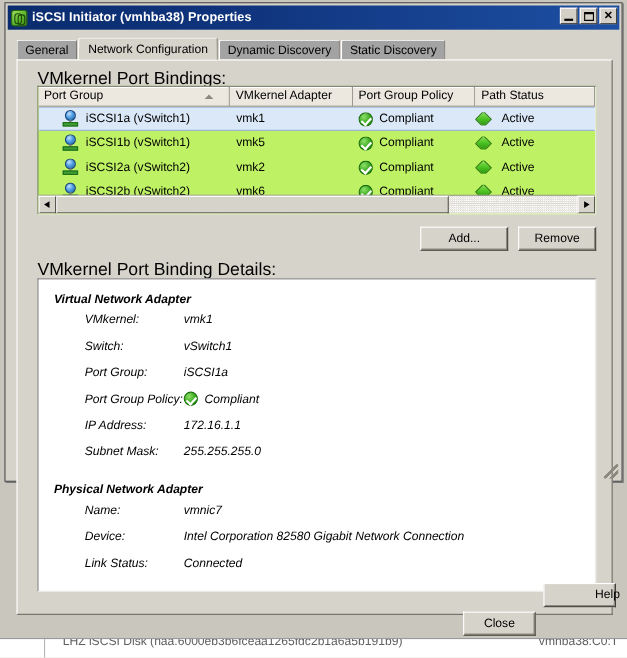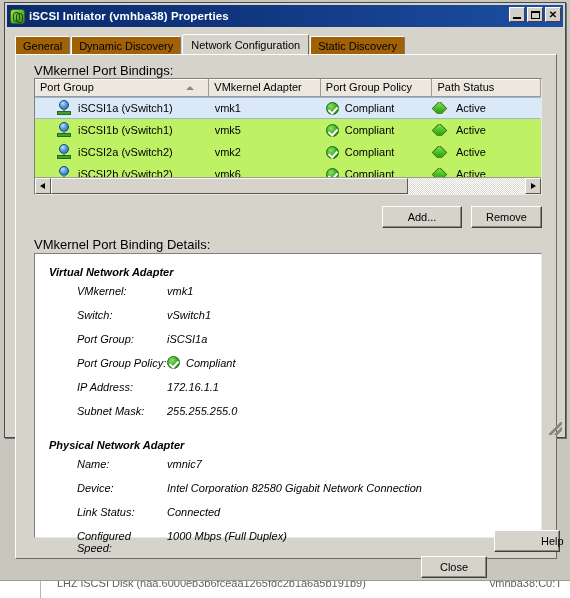--- a/index.html
+++ b/index.html
@@ -96,21 +96,21 @@
     position: relative;
     height: 21px;
     margin: 6px 8px 0 10px;
     display: flex; align-items: flex-end;
   }
   .tab {
     height: 18px;
     padding: 0 7px;
     line-height: 18px;
     font-size: 11px;
-    background: #a16207;
+    background: #a3a3a3;
     border: 1px solid #ffffff;
     border-right-color: #7d7a72; border-bottom: none;
     border-top-left-radius: 2px; border-top-right-radius: 2px;
     margin-right: 1px;
     white-space: nowrap;
   }
   .tab.active {
     height: 21px; line-height: 20px;
     background: #d6d3ca;
     border: 1px solid #ffffff;
@@ -123,21 +123,21 @@
   
   #tabpage {
     position: relative;
     margin: 0 8px 0 10px;
     height: 505px;
     background: #d6d3ca;
     border: 1px solid #ffffff;
     border-right-color: #6e6b63; border-bottom-color: #6e6b63;
   }
 
-  .caption { font-size: 13px; color: #000; }
+  .caption { font-size: 16px; color: #000; }
 
   
   #list-caption { position: absolute; left: 18px; top: 8px; }
   #listview {
     position: absolute; left: 18px; top: 23px;
     width: 508px; height: 117px;
     background: #bef264;
     border: 1px solid #7f7f7f;
     border-right-color:#e9e8e4; border-bottom-color:#e9e8e4;
     overflow: hidden;
@@ -296,22 +296,22 @@
         </div>
       <div class="tbtn">
           <span class="gl-max"></span>
         </div>
       <div class="tbtn"><span class="gl-close">✕</span></div>
     </div>
   </div>
 
   <div id="tabstrip">
     <div class="tab">General</div>
+    <div class="tab active">Network Configuration</div>
     <div class="tab">Dynamic Discovery</div>
-    <div class="tab active">Network Configuration</div>
     <div class="tab">Static Discovery</div>
   </div>
 
   <div id="tabpage">
 
     <div id="list-caption" class="caption">VMkernel Port Bindings:</div>
 
     <div id="listview">
       <div id="list-header">
         <div class="hcell" style="width:175px">
@@ -466,24 +466,20 @@
         <div class="dvalue">vmnic7</div>
       </div>
       <div class="drow">
         <div class="dlabel">Device:</div>
         <div class="dvalue">Intel Corporation 82580 Gigabit Network Connection</div>
       </div>
       <div class="drow">
         <div class="dlabel">Link Status:</div>
         <div class="dvalue">Connected</div>
       </div>
-      <div class="drow">
-        <div class="dlabel">Configured Speed:</div>
-        <div class="dvalue">1000 Mbps (Full Duplex)</div>
-      </div>
     </div>
 
   </div>
 
   <div class="btn" id="btn-close">Close</div>
   <div class="btn" id="btn-help">Help</div>
   <div id="grip"></div>
 </div>
 
 </body></html>

